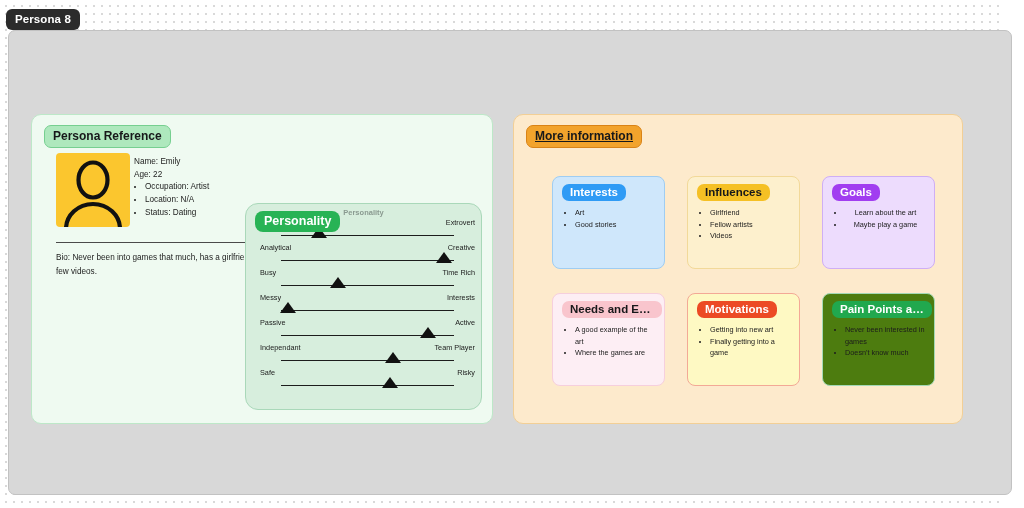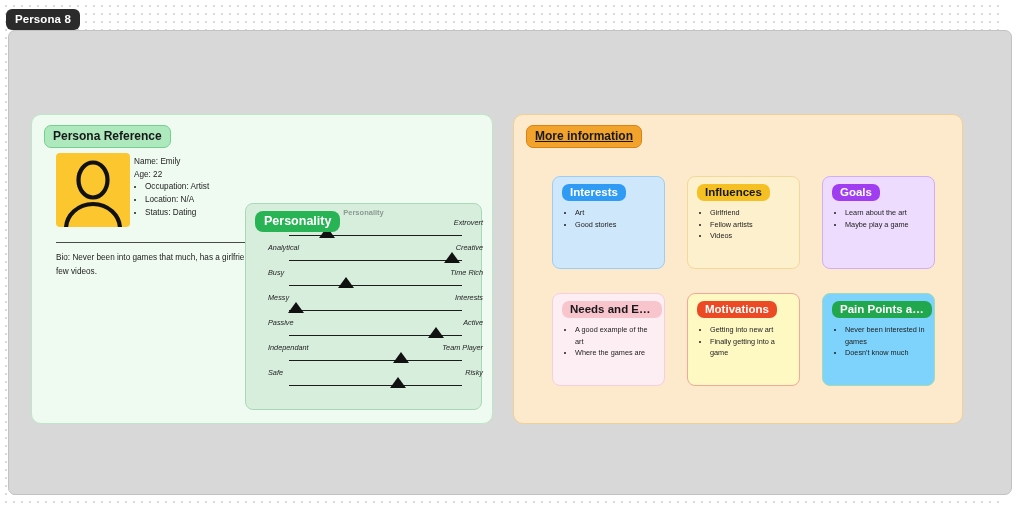--- a/index.html
+++ b/index.html
@@ -130,21 +130,21 @@
     color: #1c1c1c;
   }
 
   
   #personality-card {
     position: absolute;
     left: 213px; top: 88px;
     width: 237px; height: 207px;
     background: #d7eedd;
     border: 1px solid #a9d8b9;
-    border-radius: 8px;
+    border-radius: 13px;
   }
   #personality-ghost-title {
     position: absolute;
     left: 0; top: 4px;
     width: 100%;
     text-align: center;
     font-size: 7.5px;
     font-weight: 700;
     color: #8a9a90;
   }
@@ -155,23 +155,22 @@
     color: #ffffff;
     font-size: 12.5px;
     font-weight: 700;
     padding: 3px 9px 4px 9px;
     border-radius: 8px;
     z-index: 2;
   }
 
   #slider-list {
     position: absolute;
-    left: 12px; top: 14px;
+    left: 4px; top: 14px;
     width: 100%;
-    font-style: italic;
   }
   .slider-row {
     position: relative;
     height: 25px;
     margin: 0 10px;
   }
   .slider-labels {
     position: absolute;
     left: 0; right: 0; top: 0;
     display: flex;
@@ -231,33 +230,33 @@
 
   #card-interests  { left: 543px; top: 145px; width: 113px; height: 93px;
                      background: #cfe7fb; border: 1px solid #9fcdf2; }
   #card-interests  .info-badge { background: #2f9bf5; color: #fff; }
 
   #card-influences { left: 678px; top: 145px; width: 113px; height: 93px;
                      background: #fdf0cd; border: 1px solid #f2d999; }
   #card-influences .info-badge { background: #f5c024; color: #17181a; }
 
   #card-goals      { left: 813px; top: 145px; width: 113px; height: 93px;
-                     background: #eddcfd; border: 1px solid #cfaef5; }
+                     background: #eddcfd; border: 1px solid #cfaef5; text-align: center; }
   #card-goals      .info-badge { background: #a13df0; color: #fff; }
 
   #card-needs      { left: 543px; top: 262px; width: 113px; height: 93px;
                      background: #fdeef4; border: 1px solid #f6cfdd; }
   #card-needs      .info-badge { background: #f9c5cd; color: #17181a; }
 
   #card-motivations{ left: 678px; top: 262px; width: 113px; height: 93px;
                      background: #fef9c3; border: 1px solid #f3a996; }
   #card-motivations .info-badge { background: #ec4a24; color: #fff; }
 
   #card-painpoints { left: 813px; top: 262px; width: 113px; height: 93px;
-                     background: #7dd3fc; border: 1px solid #a3d9b6; padding-left: 32px; }
+                     background: #4d7c0f; border: 1px solid #a3d9b6; padding-left: 32px; }
   #card-painpoints .info-badge { background: #21a84e; color: #fff; }
 </style>
 </head>
 <body>
 
 <div id="page">
 
   <div id="title-badge">Persona 8</div>
 
   <div id="canvas">

